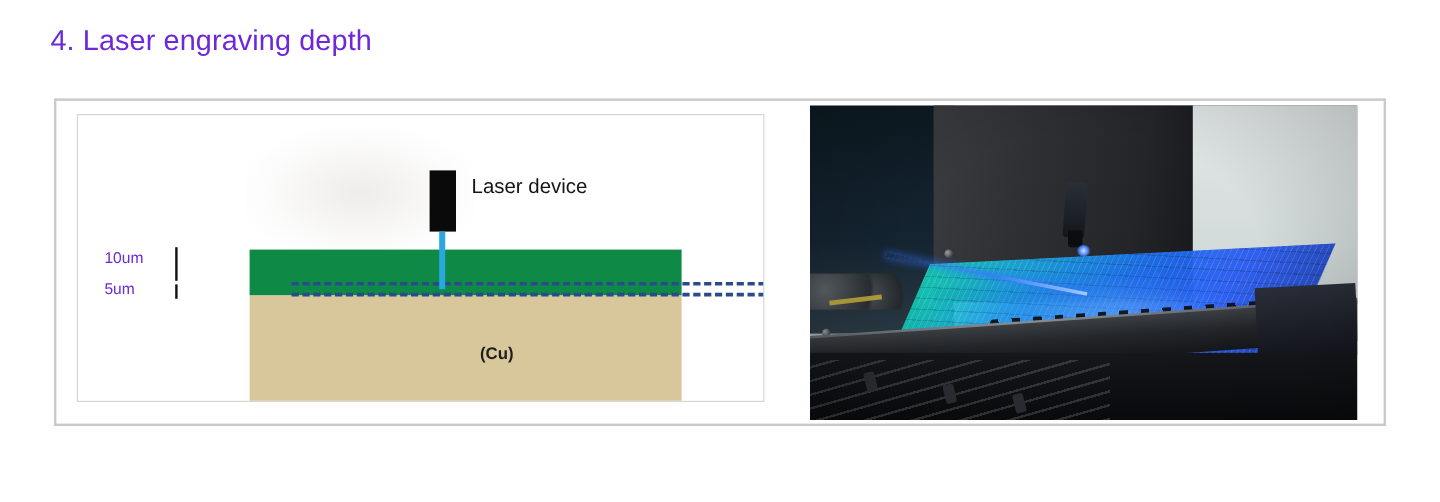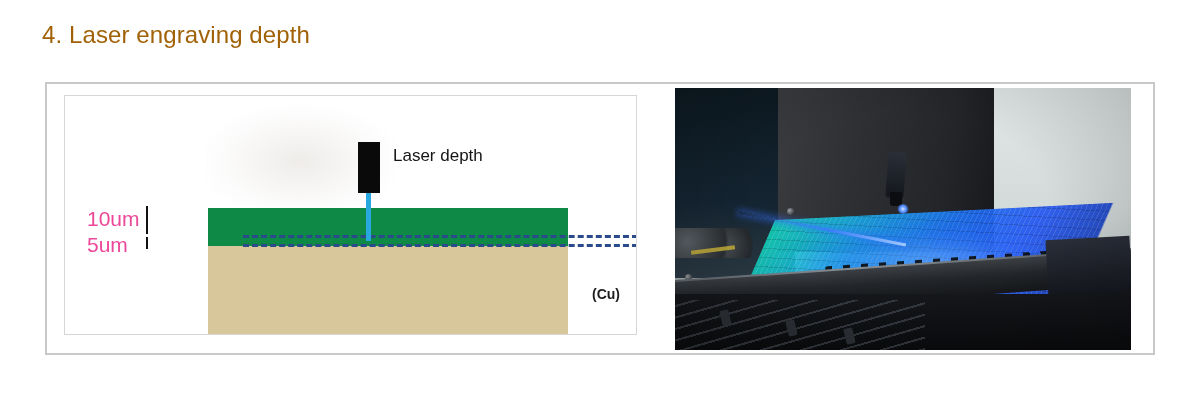--- a/index.html
+++ b/index.html
@@ -15,21 +15,21 @@
     position: relative;
   }
 
   
   .page-title {
     position: absolute;
     left: 42px;
     top: 21px;
     font-size: 24px;
     font-weight: 400;
-    color: #a16207;
+    color: #6d28d9;
     letter-spacing: 0.1px;
     white-space: nowrap;
   }
 
   
   .card {
     position: absolute;
     left: 45px;
     top: 82px;
     width: 1110px;
@@ -85,21 +85,21 @@
     top: 150px;
     width: 360px;
     height: 100px;
     background: #d9c79c;
   }
   .layer-copper-label {
     position: absolute;
     left: 0;
     top: 40px;
     width: 412px;
-    text-align: right;
+    text-align: center;
     font-size: 14px;
     font-weight: bold;
     color: #1d1d1d;
   }
 
   
   .dash-line {
     position: absolute;
     height: 0;
     border-top: 3px dashed #2b4a8b;
@@ -129,22 +129,22 @@
   .tick-5um {
     left: 81px;
     top: 141px;
     width: 2px;
     height: 12px;
   }
 
   
   .depth-label {
     position: absolute;
-    font-size: 21px;
-    color: #ec4899;
+    font-size: 13px;
+    color: #6d28d9;
     white-space: nowrap;
   }
   .label-10um { left: 22px; top: 111px; }
   .label-5um  { left: 22px; top: 137px; }
 
   
   .laser-body {
     position: absolute;
     left: 293px;
     top: 46px;
@@ -426,21 +426,21 @@
     <div class="dash-line dash-5um"></div>
 
     <div class="tick tick-10um"></div>
     <div class="tick tick-5um"></div>
 
     <div class="depth-label label-10um">10um</div>
     <div class="depth-label label-5um">5um</div>
 
     <div class="laser-body"></div>
     <div class="laser-beam"></div>
-    <div class="laser-caption">Laser depth</div>
+    <div class="laser-caption">Laser device</div>
   </div>
 </div>
 
 <div class="photo-panel">
   <div class="photo-stage">
     <div class="ph-wall"></div>
     <div class="ph-wall-panel-r"></div>
     <div class="ph-wall-seam"></div>
     <div class="ph-wall-left-dark"></div>
     <div class="ph-wall-shelf"></div>

